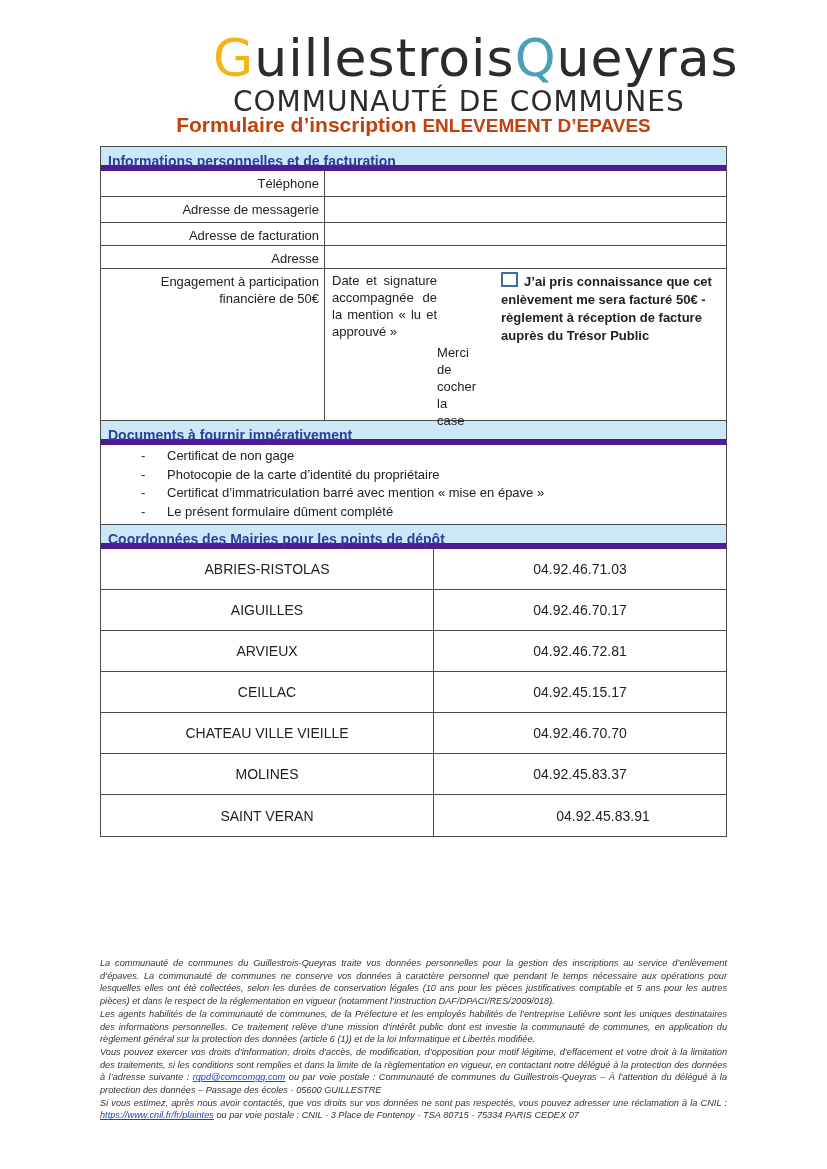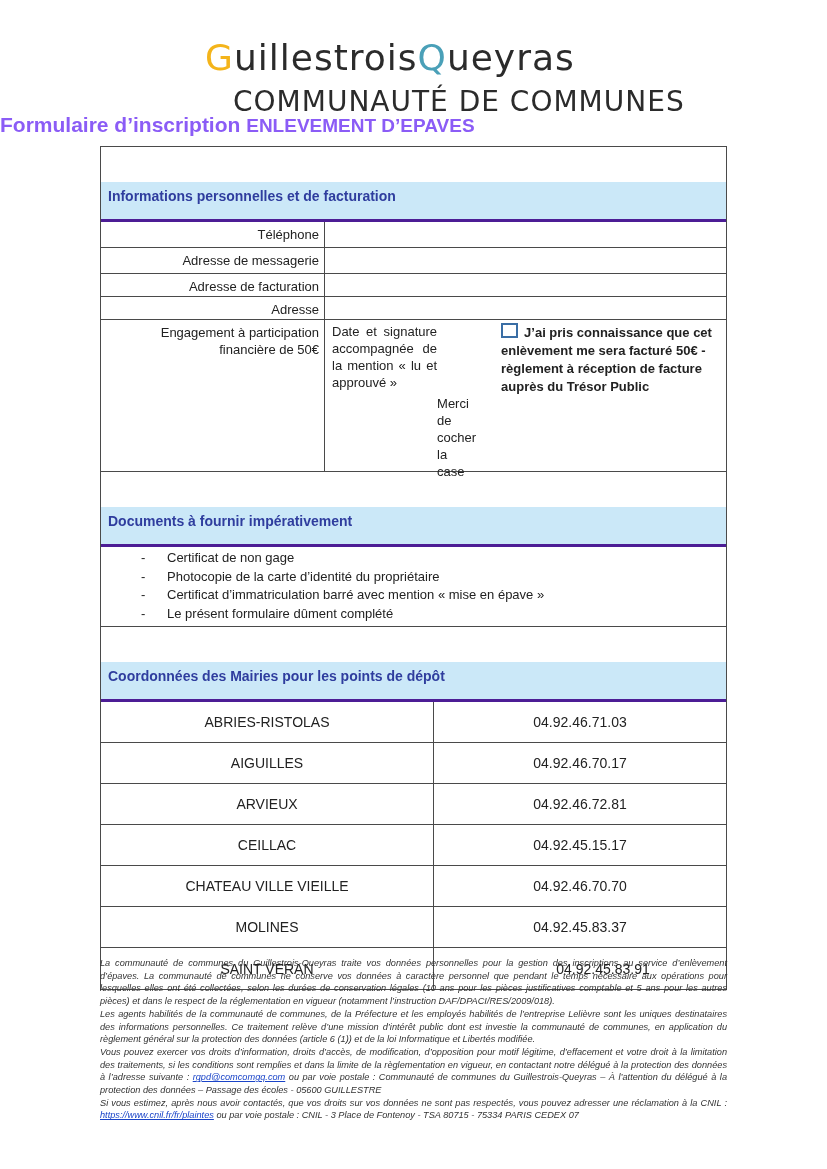--- a/index.html
+++ b/index.html
@@ -1,29 +1,29 @@
 <!DOCTYPE html>
 <html><head>
 <meta charset="utf-8">
 <style>
   html, body { margin: 0; padding: 0; background: #ffffff; }
   body { width: 827px; height: 1169px; position: relative; overflow: hidden; font-family: "Liberation Sans", sans-serif; color: #222; }
 
   .logo { position: absolute; left: 205px; top: 33px; width: 420px; height: 80px; }
-  .logo-main { position: absolute; left: 0; top: 0; font-size: 36px; line-height: 50px; letter-spacing: 1px; font-family: "DejaVu Sans", sans-serif; font-weight: normal; white-space: nowrap; }
+  .logo-main { position: absolute; left: 8px; top: 0; font-size: 52px; line-height: 50px; letter-spacing: 1px; font-family: "DejaVu Sans", sans-serif; font-weight: normal; white-space: nowrap; }
   .logo-main .accent1 { color: #f4b41a; }
   .logo-main .dark { color: #2b2b2b; }
   .logo-main .accent2 { color: #4aa0b8; }
   .logo-sub { position: absolute; left: 28px; top: 52px; font-size: 28px; letter-spacing: 1px; color: #2b2b2b; font-family: "DejaVu Sans", sans-serif; white-space: nowrap; }
 
-  .form-title { position: absolute; left: 0; width: 827px; top: 113px; text-align: left; color: #8b5cf6; font-weight: bold; font-size: 21px; white-space: nowrap; }
+  .form-title { position: absolute; left: 0; width: 827px; top: 113px; text-align: center; color: #c2410c; font-weight: bold; font-size: 21px; white-space: nowrap; }
   .form-title .caps { font-size: 19px; }
 
   .form { position: absolute; left: 100px; top: 146px; width: 627px; border: 1px solid #4a4a4a; box-sizing: border-box; }
-  .section-head { background: #cbe8f8; color: #2f3d9e; font-weight: bold; font-size: 14px; padding: 0 7px; height: 40px; line-height: 28px; border-bottom: 3px solid #4c1d95; box-sizing: border-box; margin-top: 35px; }
+  .section-head { background: #cbe8f8; color: #2f3d9e; font-weight: bold; font-size: 14px; padding: 0 7px; height: 24px; line-height: 28px; border-bottom: 6px solid #4c1d95; box-sizing: border-box; }
   .row { display: flex; border-bottom: 1px solid #4a4a4a; box-sizing: border-box; }
   .lbl { width: 224px; border-right: 1px solid #4a4a4a; text-align: right; font-size: 13px; padding: 4px 5px 0 0; box-sizing: border-box; color: #222; line-height: 17px; }
   .val { flex: 1; display: flex; flex-direction: row; }
   .line { border-bottom: 1px solid #4a4a4a; box-sizing: border-box; }
   .line:last-child { border-bottom: none; }
   .h25 { height: 25px; }
   .line.h22 { height: 22px; }
 
   .engage-val { padding: 3px 7px 0 7px; font-size: 13px; line-height: 17px; box-sizing: border-box; }
   .engage-val .just { text-align: justify; text-align-last: left; }

